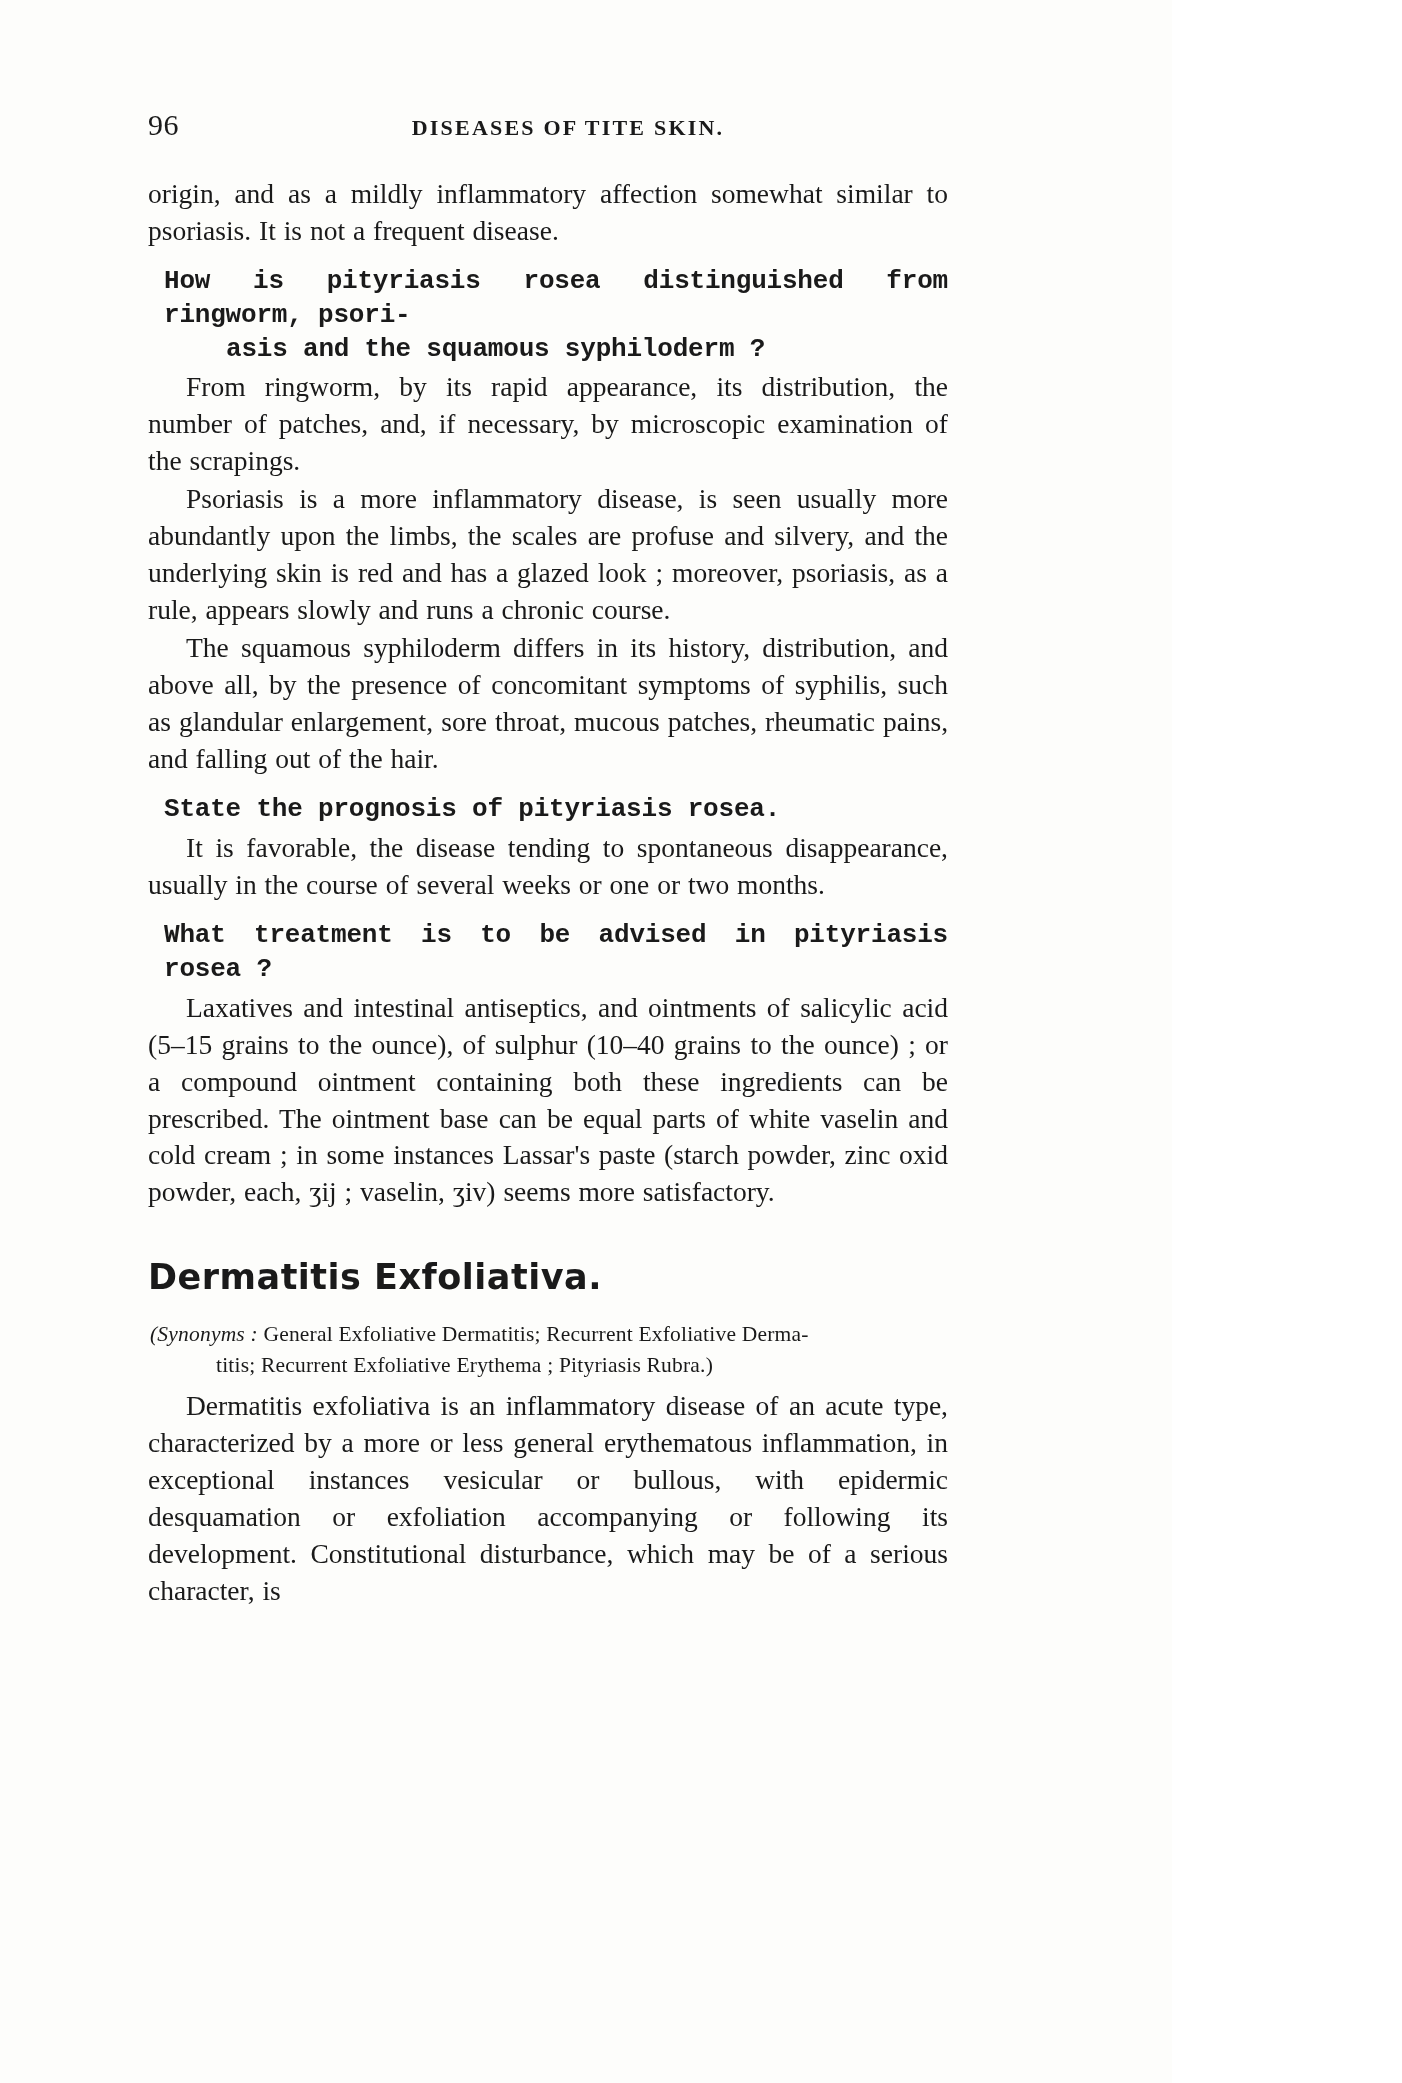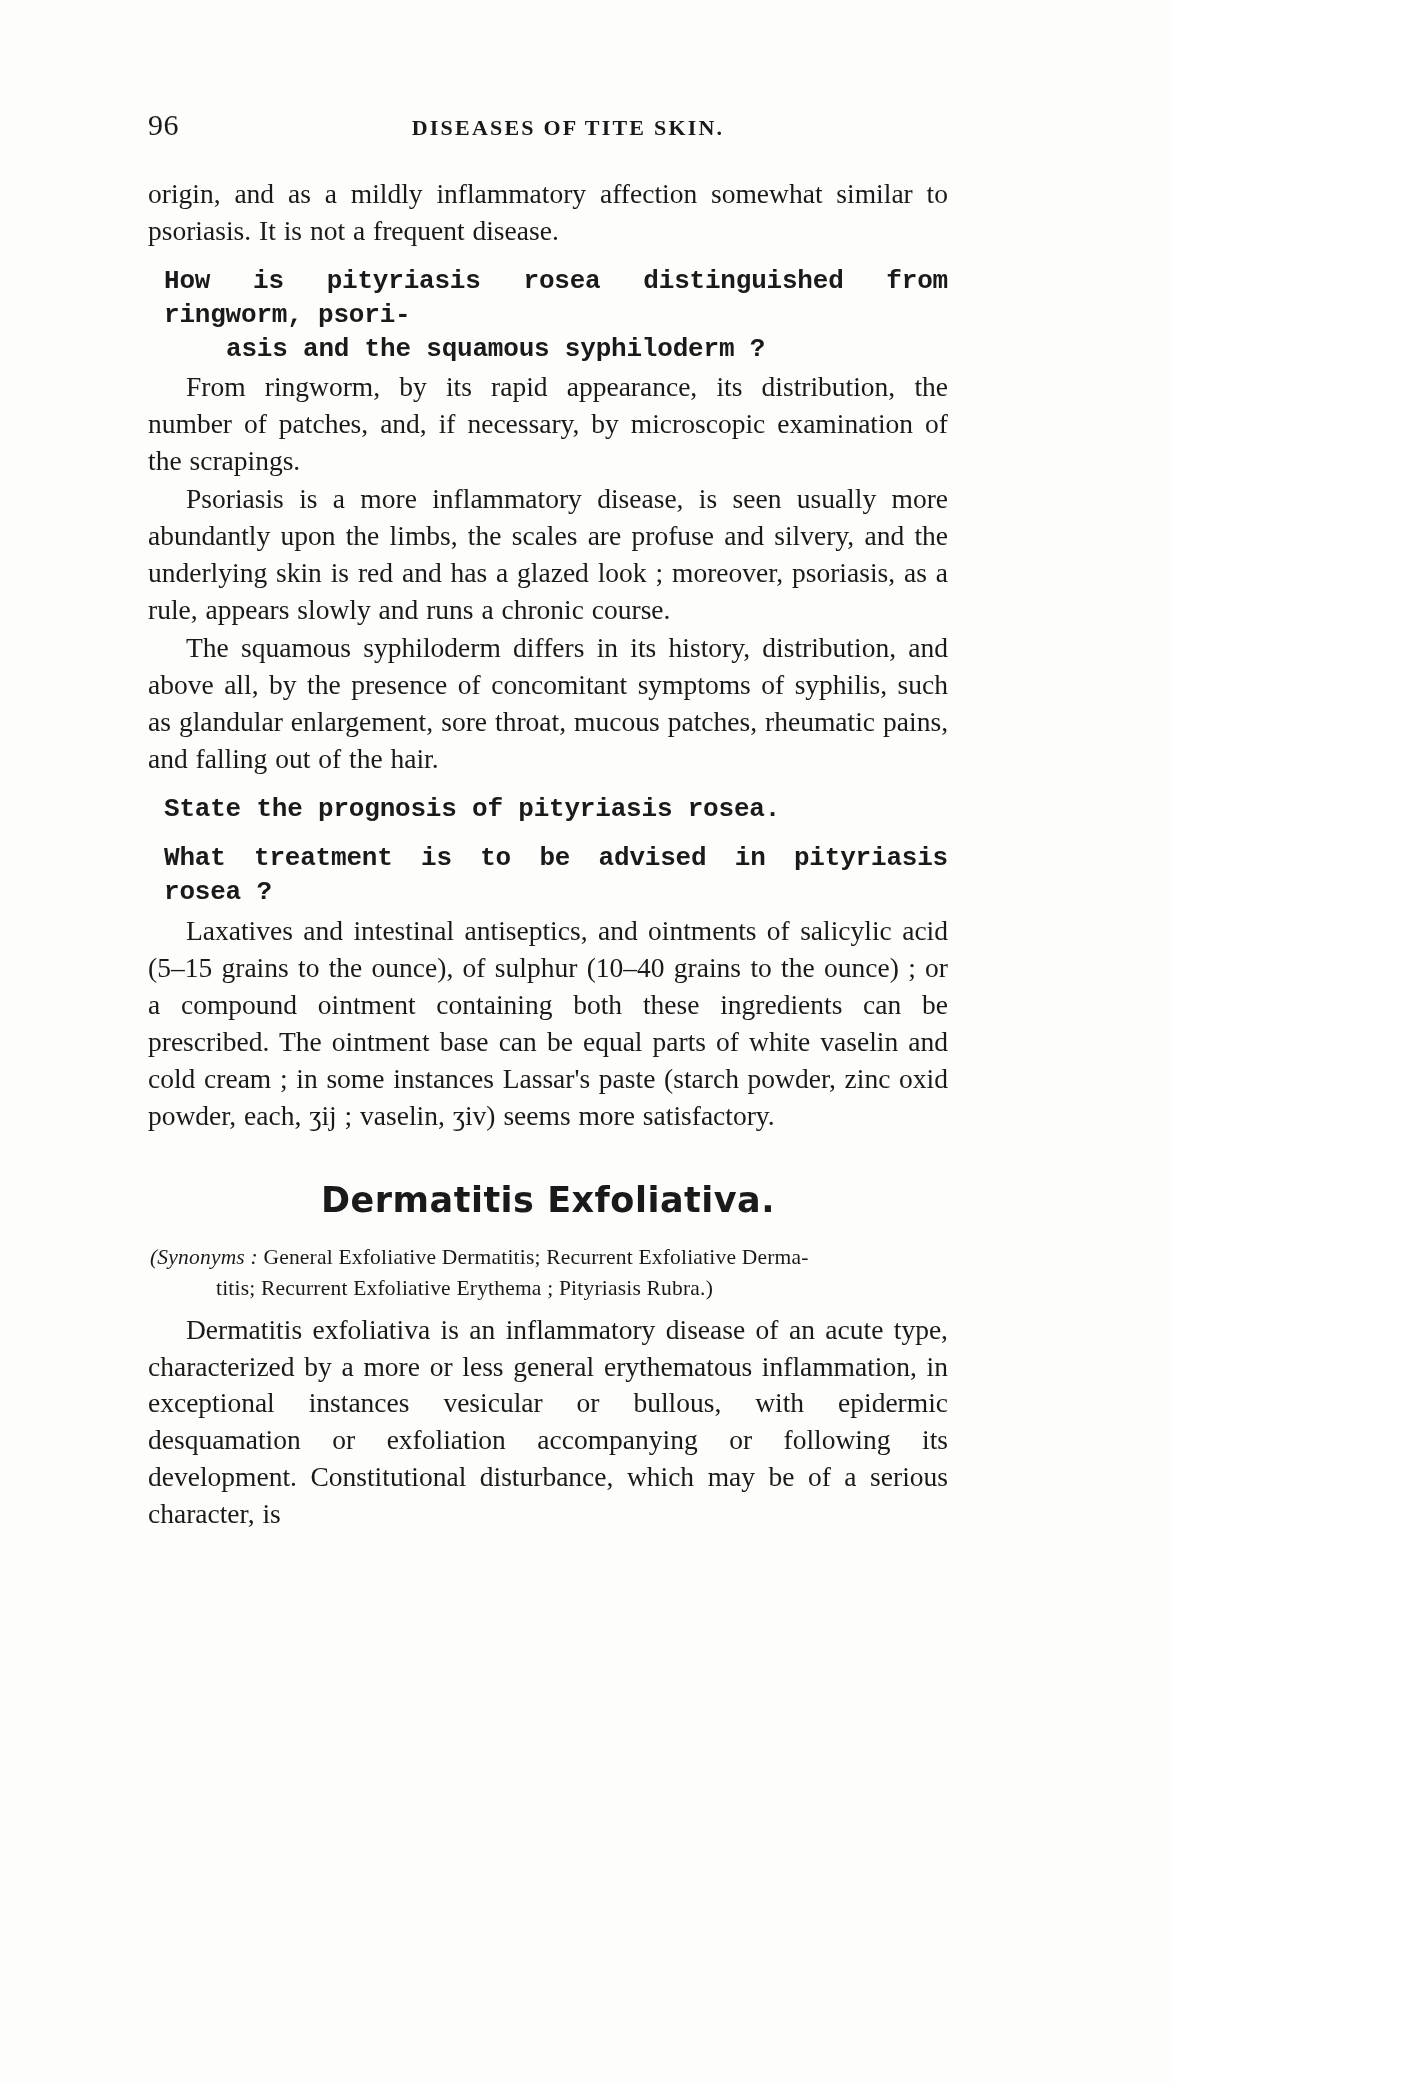--- a/index.html
+++ b/index.html
@@ -69,21 +69,20 @@
     letter-spacing: -0.2px;
   }
   h3.q .ind2 {
     display: block;
     padding-left: 62px;
   }
   h2.section-title {
     font-family: "DejaVu Sans", sans-serif;
     font-size: 35px;
     font-weight: bold;
-    text-align: center;
     margin: 46px 0 22px 0;
     letter-spacing: 0.5px;
   }
   .synonyms {
     font-size: 21.5px;
     line-height: 1.42;
     text-align: justify;
     margin: 16px 0 8px 0;
     padding-left: 2px;
     letter-spacing: 0.2px;
@@ -115,20 +114,21 @@
     <h3 class="q">
       <span>How is pityriasis rosea distinguished from ringworm, psori-</span>
       <span class="ind2">asis and the squamous syphiloderm ?</span>
     </h3>
 
     <p class="body">From ringworm, by its rapid appearance, its distribution, the number of patches, and, if necessary, by microscopic examination of the scrapings.</p>
     <p class="body">Psoriasis is a more inflammatory disease, is seen usually more abundantly upon the limbs, the scales are profuse and silvery, and the underlying skin is red and has a glazed look ; moreover, psoriasis, as a rule, appears slowly and runs a chronic course.</p>
     <p class="body">The squamous syphiloderm differs in its history, distribution, and above all, by the presence of concomitant symptoms of syphilis, such as glandular enlargement, sore throat, mucous patches, rheumatic pains, and falling out of the hair.</p>
 
     <h3 class="q">State the prognosis of pityriasis rosea.</h3>
+    <p class="body">It is favorable, the disease tending to spontaneous disappearance, usually in the course of several weeks or one or two months.</p>
 
     <h3 class="q">What treatment is to be advised in pityriasis rosea ?</h3>
     <p class="body">Laxatives and intestinal antiseptics, and ointments of salicylic acid (5–15 grains to the ounce), of sulphur (10–40 grains to the ounce) ; or a compound ointment containing both these ingredients can be prescribed.   The ointment base can be equal parts of white vaselin and cold cream ; in some instances Lassar's paste (starch powder, zinc oxid powder, each, ʒij ; vaselin, ʒiv) seems more satisfactory.</p>
 
     <h2 class="section-title">Dermatitis Exfoliativa.</h2>
 
     <div class="synonyms">
       <i>(Synonyms :</i><span> General Exfoliative Dermatitis; Recurrent Exfoliative Derma-</span>
       <span class="hang">titis; Recurrent Exfoliative Erythema ; Pityriasis Rubra.)</span>
     </div>

